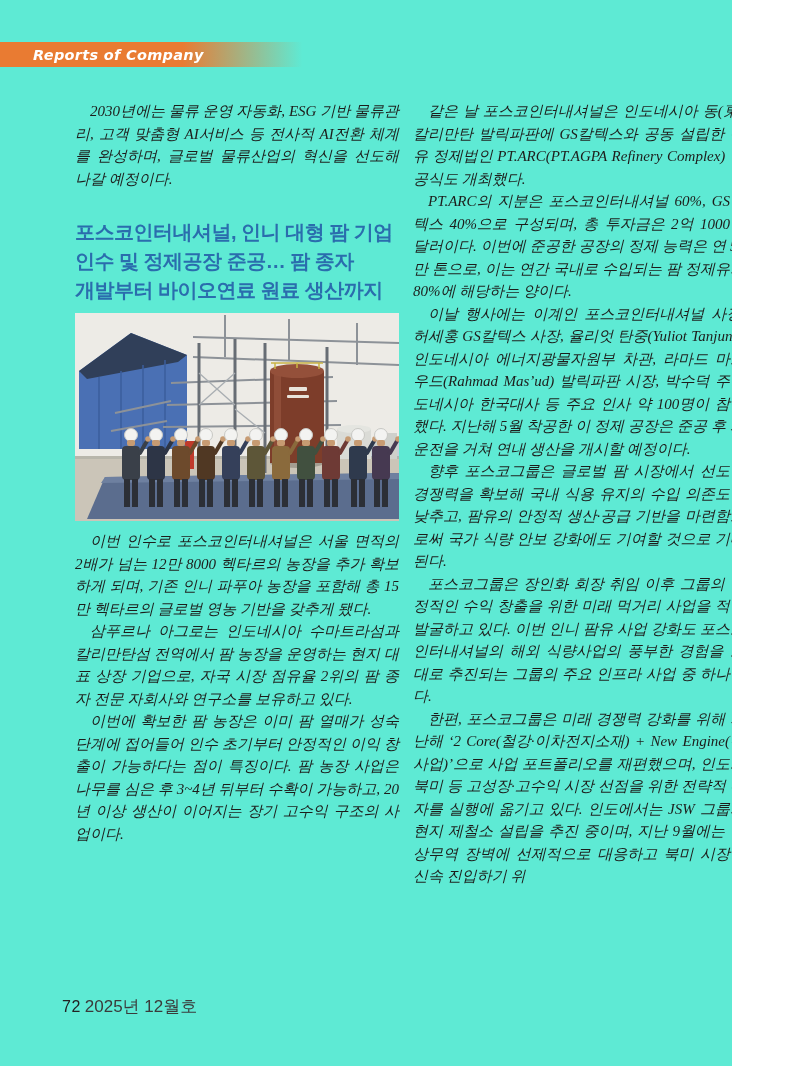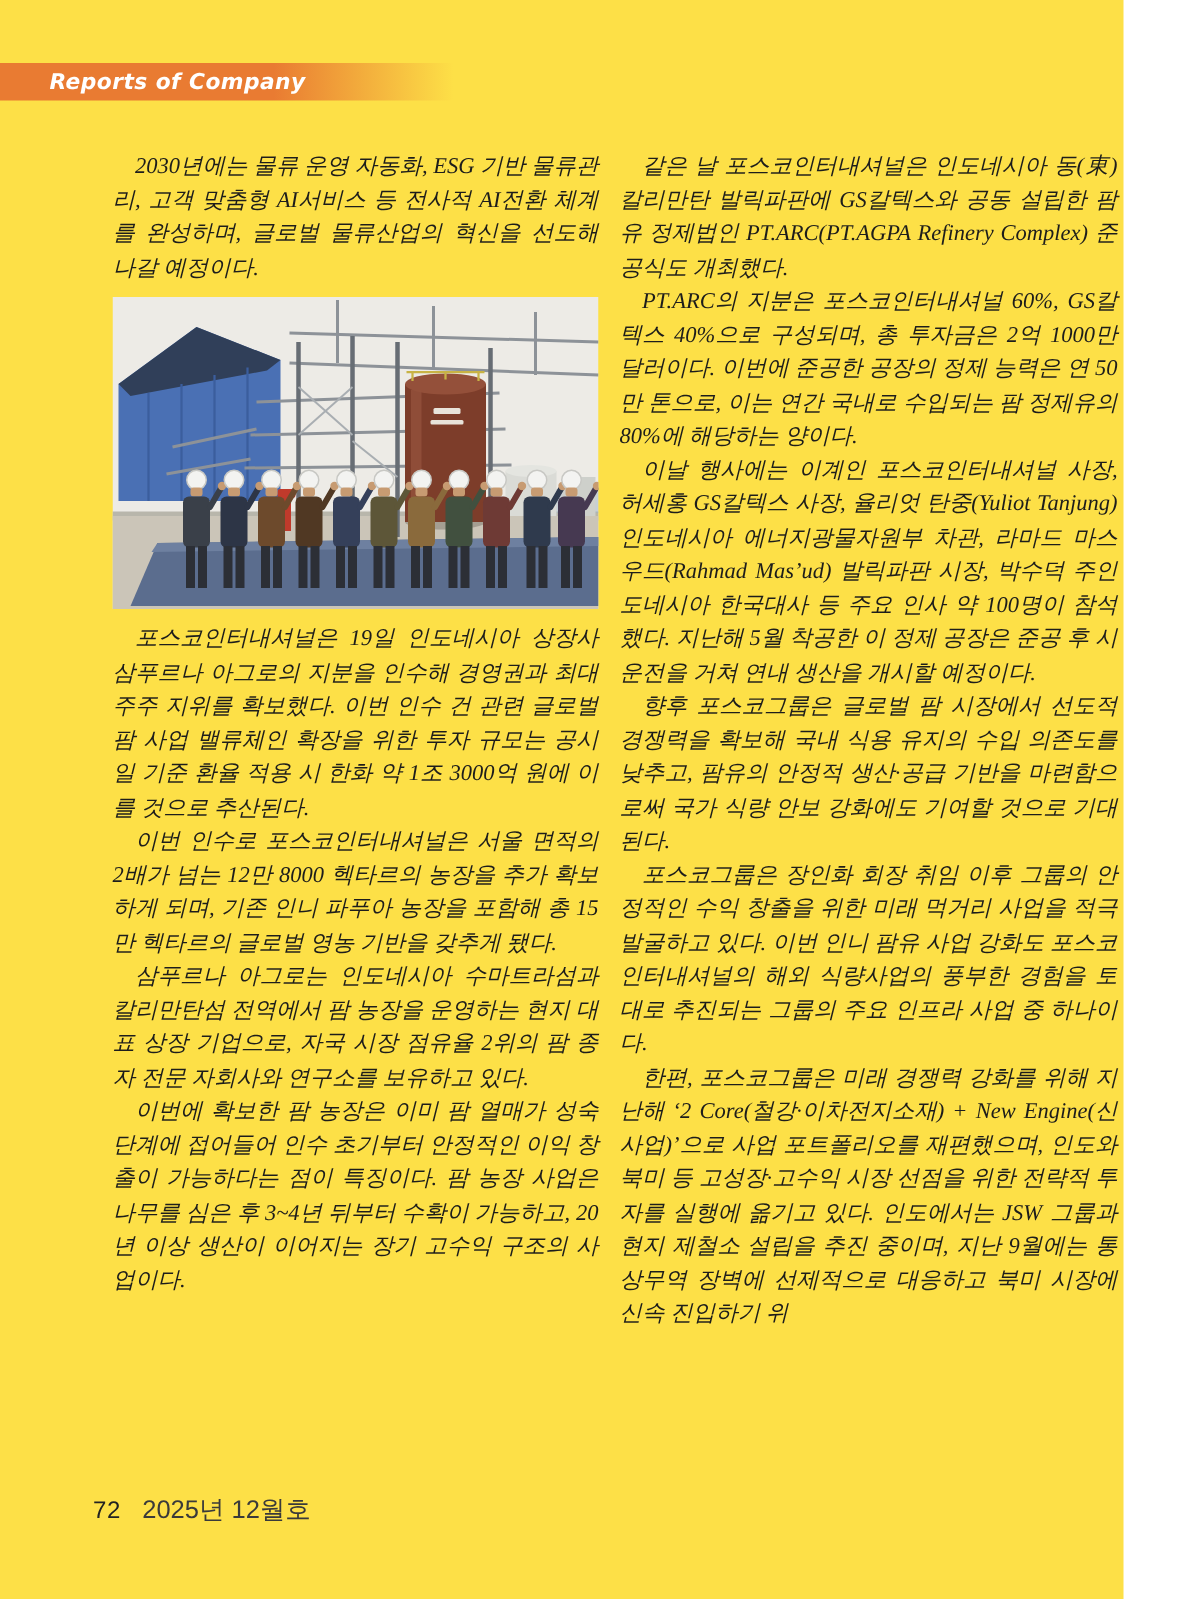--- a/index.html
+++ b/index.html
@@ -1,18 +1,18 @@
 <!DOCTYPE html>
 <html lang="ko"><head>
 <meta charset="utf-8">
 <style>
   html,body { margin:0; padding:0; background:#ffffff; }
   .page {
-    position:relative; width:732px; height:1066px; background:#fde047;
-    overflow:hidden; font-family:"Liberation Serif", serif;padding-left:17px;
+    position:relative; width:732px; height:1066px; background:#5eead4;
+    overflow:hidden; font-family:"Liberation Serif", serif;
   }
   
   .header-bar {
     position:absolute; left:0; top:42px; width:480px; height:25px;
     background:linear-gradient(90deg, #e97b32 0%, #e97b32 38%, rgba(233,123,50,0) 63%);
     display:flex; align-items:center;
   }
   .header-title {
     color:#ffffff; font-family:"DejaVu Sans", sans-serif; font-style:italic;
     font-weight:bold; font-size:14.5px; padding-left:33px; letter-spacing:.3px;
@@ -29,37 +29,38 @@
   .headline {
     font-family:"Liberation Sans", sans-serif; font-weight:700; color:#2a6dad;
     font-size:20px; line-height:29px; margin:28px 0 0 0; text-indent:0;
     text-align:left; letter-spacing:-0.5px; word-break:keep-all;
   }
   .photo-wrap { margin-top:8px; width:324px; height:208px; line-height:0; }
   .after-photo { margin-top:9px; }
   
   .footer {
     position:absolute; left:62px; top:995px; display:flex; align-items:baseline;
-    gap:14px; font-family:"Liberation Sans", sans-serif;
+    gap:4px; font-family:"Liberation Sans", sans-serif;
   }
   .page-num { font-size:16px; color:#222222; letter-spacing:.5px; }
   .issue    { font-size:17px; color:#3a3a3a; }
 </style>
 </head>
 <body>
 
 <div class="page">
 
   <div class="header-bar">
     <span class="header-title">Reports of Company</span>
   </div>
 
   <div class="col col-left">
     <p>2030년에는 물류 운영 자동화, ESG 기반 물류관리, 고객 맞춤형 AI서비스 등 전사적 AI전환 체계를 완성하며, 글로벌 물류산업의 혁신을 선도해 나갈 예정이다.</p>
 
+    <h2 class="headline">포스코인터내셔널, 인니 대형 팜 기업 인수 및 정제공장 준공… 팜 종자 개발부터 바이오연료 원료 생산까지</h2>
 
     <div class="photo-wrap">
       <svg width="324" height="208" viewBox="0 0 324 208" xmlns="http://www.w3.org/2000/svg">
         <defs>
           <g id="person">
             <circle cx="0" cy="-46" r="6.5" fill="#f3f3f1" stroke="#c8c8c4" stroke-width="1"></circle>
             <rect x="-4" y="-41" width="8" height="6" rx="2" fill="#c79b72"></rect>
             <rect x="-9" y="-35" width="18" height="34" rx="4" fill="currentColor"></rect>
             <line x1="9" y1="-28" x2="16" y2="-40" stroke="currentColor" stroke-width="4" stroke-linecap="round"></line>
             <circle cx="17" cy="-42" r="2.8" fill="#c79b72"></circle>
@@ -155,21 +156,20 @@
           <use href="#person" x="206" y="168" color="#8a6a3c"></use>
           <use href="#person" x="231" y="168" color="#41503f"></use>
           <use href="#person" x="256" y="168" color="#6e3a35"></use>
           <use href="#person" x="283" y="168" color="#2f3a4d"></use>
           <use href="#person" x="306" y="168" color="#463951"></use>
         </g>
       </svg>
     </div>
 
     <div class="after-photo">
-      <p>포스코인터내셔널은 19일 인도네시아 상장사 삼푸르나 아그로의 지분을 인수해 경영권과 최대주주 지위를 확보했다. 이번 인수 건 관련 글로벌 팜 사업 밸류체인 확장을 위한 투자 규모는 공시일 기준 환율 적용 시 한화 약 1조 3000억 원에 이를 것으로 추산된다.</p>
       <p>이번 인수로 포스코인터내셔널은 서울 면적의 2배가 넘는 12만 8000 헥타르의 농장을 추가 확보하게 되며, 기존 인니 파푸아 농장을 포함해 총 15만 헥타르의 글로벌 영농 기반을 갖추게 됐다.</p>
       <p>삼푸르나 아그로는 인도네시아 수마트라섬과 칼리만탄섬 전역에서 팜 농장을 운영하는 현지 대표 상장 기업으로, 자국 시장 점유율 2위의 팜 종자 전문 자회사와 연구소를 보유하고 있다.</p>
       <p>이번에 확보한 팜 농장은 이미 팜 열매가 성숙 단계에 접어들어 인수 초기부터 안정적인 이익 창출이 가능하다는 점이 특징이다. 팜 농장 사업은 나무를 심은 후 3~4년 뒤부터 수확이 가능하고, 20년 이상 생산이 이어지는 장기 고수익 구조의 사업이다.</p>
     </div>
   </div>
 
   <div class="col col-right">
     <p>같은 날 포스코인터내셔널은 인도네시아 동(東)칼리만탄 발릭파판에 GS칼텍스와 공동 설립한 팜유 정제법인 PT.ARC(PT.AGPA Refinery Complex) 준공식도 개최했다.</p>
     <p>PT.ARC의 지분은 포스코인터내셔널 60%, GS칼텍스 40%으로 구성되며, 총 투자금은 2억 1000만 달러이다. 이번에 준공한 공장의 정제 능력은 연 50만 톤으로, 이는 연간 국내로 수입되는 팜 정제유의 80%에 해당하는 양이다.</p>
     <p>이날 행사에는 이계인 포스코인터내셔널 사장, 허세홍 GS칼텍스 사장, 율리엇 탄중(Yuliot Tanjung) 인도네시아 에너지광물자원부 차관, 라마드 마스우드(Rahmad Mas’ud) 발릭파판 시장, 박수덕 주인도네시아 한국대사 등 주요 인사 약 100명이 참석했다. 지난해 5월 착공한 이 정제 공장은 준공 후 시운전을 거쳐 연내 생산을 개시할 예정이다.</p>

